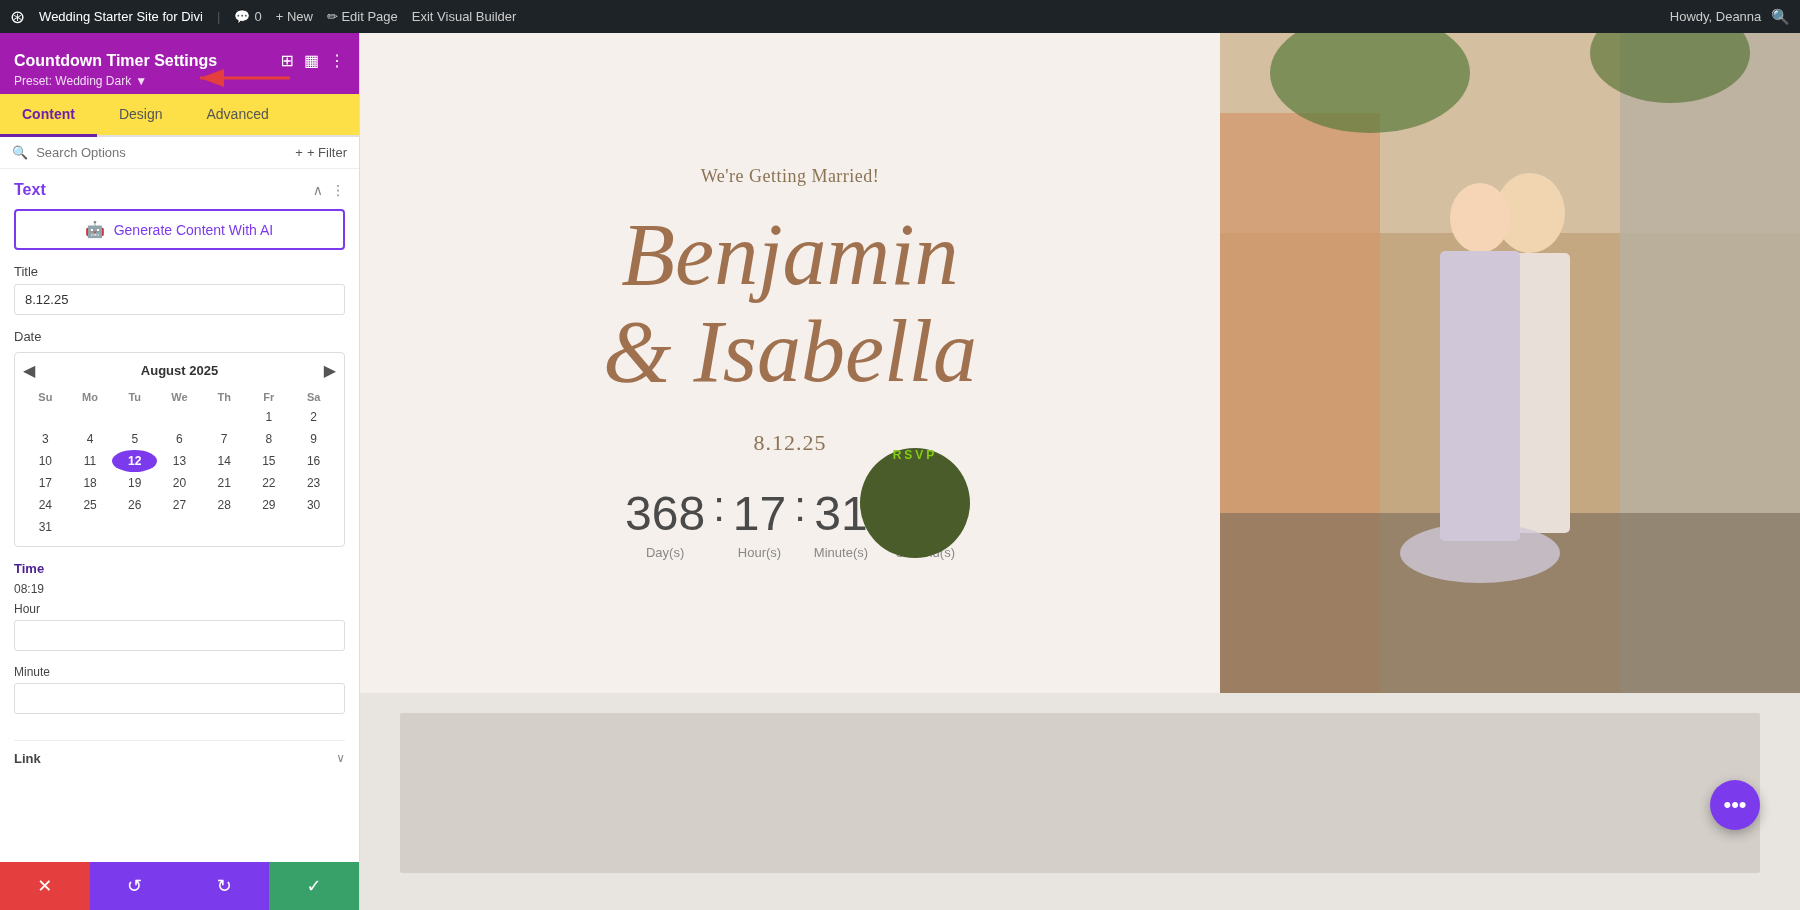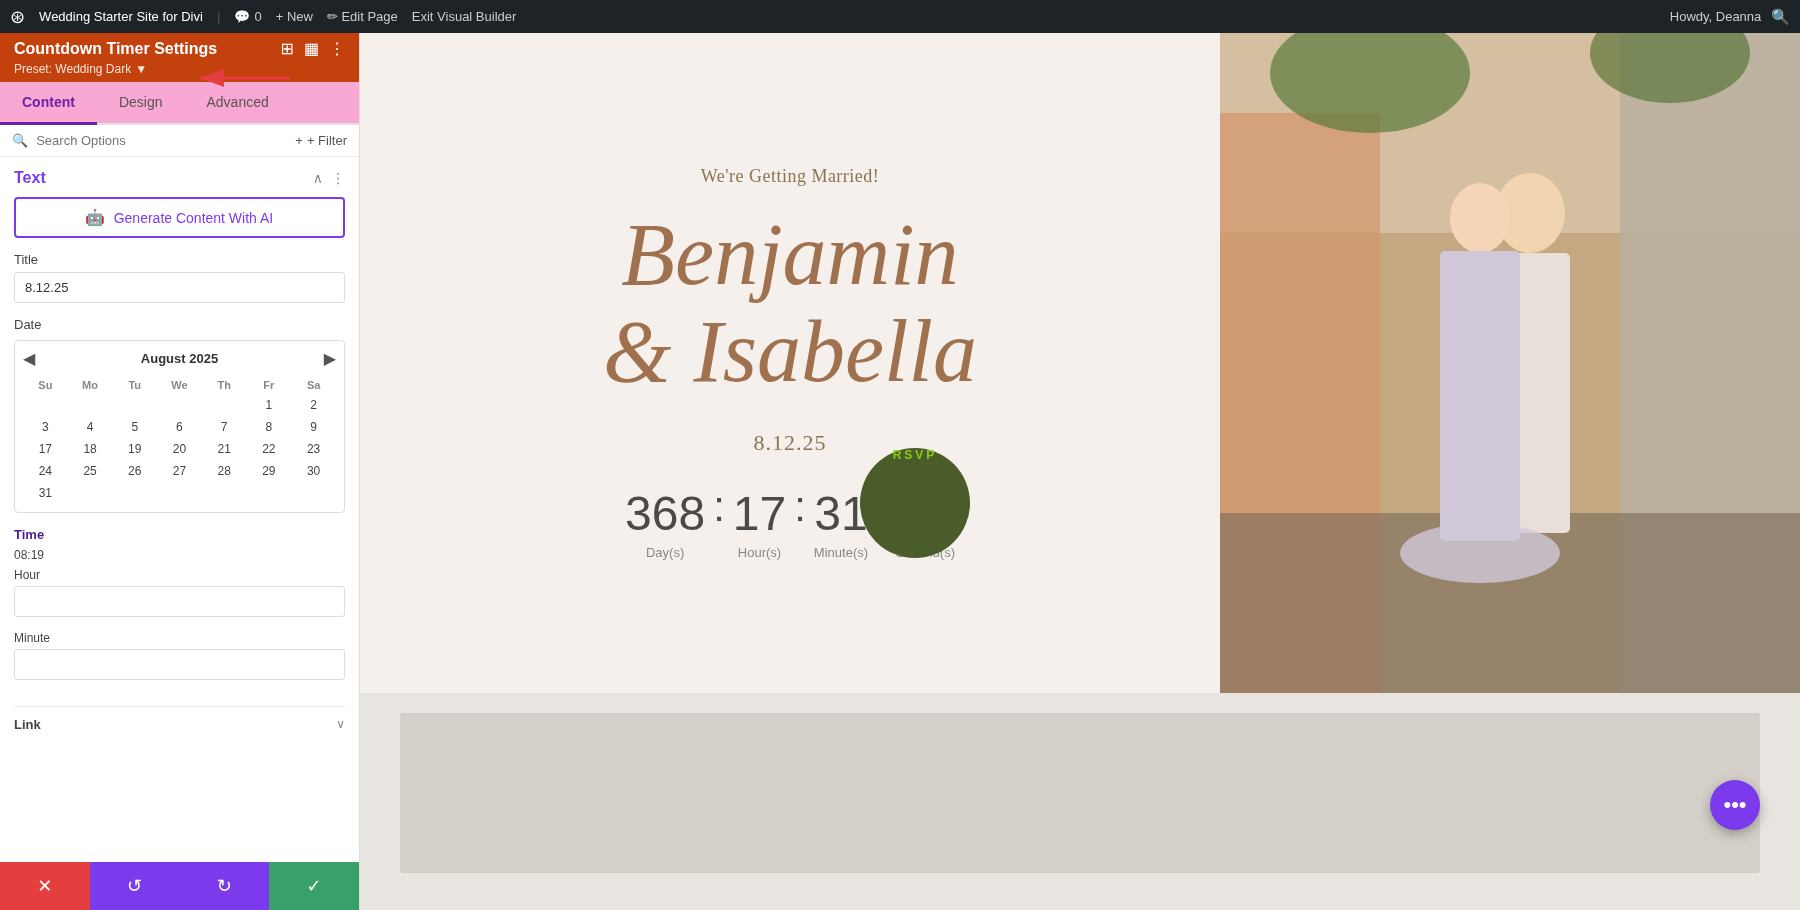--- a/index.html
+++ b/index.html
@@ -34,23 +34,23 @@
       background: #fff;
       display: flex;
       flex-direction: column;
       flex-shrink: 0;
       border-right: 1px solid #ddd;
       position: relative;
     }
 
     
     .panel-header {
-      background: #c2410c;
+      background: #a21caf;
       color: #fff;
-      padding: 6px 14px 6px;
+      padding: 18px 14px 6px;
       position: relative;
     }
     .panel-header .title-row {
       display: flex;
       align-items: center;
       justify-content: space-between;
     }
     .panel-title { font-size: 16px; font-weight: 600; color: #fff; }
     .panel-header-icons { display: flex; gap: 10px; align-items: center; }
     .panel-header-icons span { color: #fff; font-size: 16px; cursor: pointer; }
@@ -67,21 +67,21 @@
       top: 30px;
       left: 180px;
       width: 120px;
       height: 30px;
     }
 
     
     .panel-tabs {
       display: flex;
       border-bottom: 2px solid #e0e0e0;
-      background: #f9a8d4;
+      background: #fde047;
     }
     .panel-tab {
       padding: 12px 22px;
       font-size: 14px;
       cursor: pointer;
       color: #555;
       border-bottom: 3px solid transparent;
       margin-bottom: -2px;
     }
     .panel-tab.active {
@@ -499,20 +499,29 @@
                 <td>2</td>
               </tr>
               <tr>
                 <td>3</td>
                 <td>4</td>
                 <td>5</td>
                 <td>6</td>
                 <td>7</td>
                 <td>8</td>
                 <td>9</td>
+              </tr>
+              <tr>
+                <td>10</td>
+                <td>11</td>
+                <td class="cal-today">12</td>
+                <td>13</td>
+                <td>14</td>
+                <td>15</td>
+                <td>16</td>
               </tr>
               <tr>
                 <td>17</td>
                 <td>18</td>
                 <td>19</td>
                 <td>20</td>
                 <td>21</td>
                 <td>22</td>
                 <td>23</td>
               </tr>

